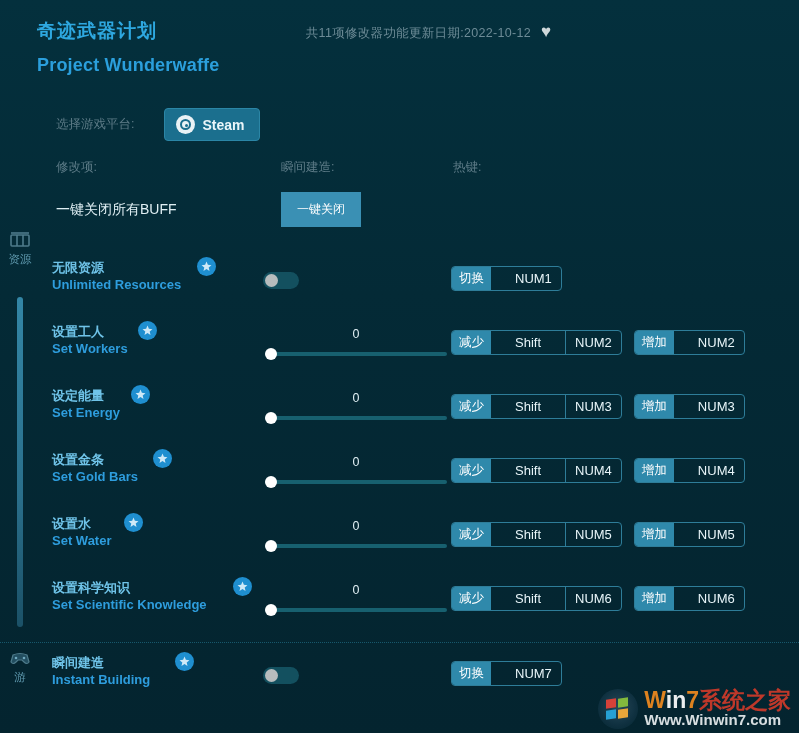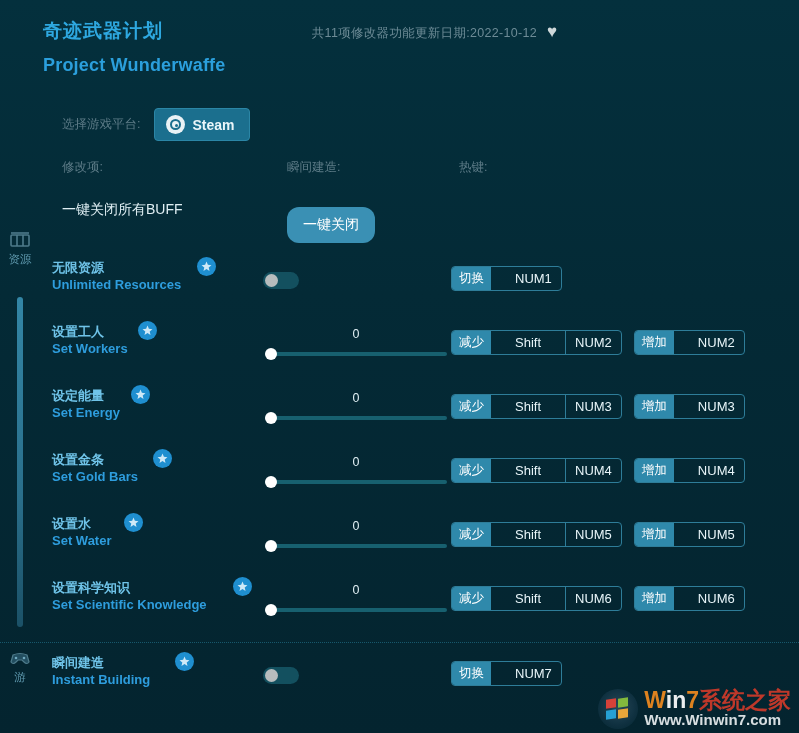--- a/index.html
+++ b/index.html
@@ -7,21 +7,20 @@
     margin: 0; padding: 0;
     width: 799px; height: 733px;
     background: #042a36;
     font-family: "Liberation Sans", "DejaVu Sans", sans-serif;
     overflow: hidden;
   }
   .app {
     position: relative;
     width: 799px; height: 733px;
     background: linear-gradient(180deg, #04303d 0%, #042a36 40%, #04242f 100%);
-    padding-left: 6px;
   }
 
   
   .header { position: relative; height: 98px; padding: 18px 0 0 0; }
   .hdr-row { display: flex; align-items: baseline; padding-left: 37px; }
   .title-cn {
     font-size: 19px; font-weight: bold; color: #2ea8e0;
     letter-spacing: 1px; min-width: 222px;
   }
   .meta {
@@ -37,21 +36,21 @@
   }
   .title-en {
     padding-left: 37px; margin-top: 11px;
     font-size: 18px; font-weight: bold; color: #2b9fdc;
     letter-spacing: .2px;
   }
 
   
   .platform-row {
     display: flex; align-items: center;
-    padding-left: 56px; margin-top: 10px;
+    padding-left: 56px; margin-top: 10px; gap: 16px;
   }
   .platform-label { font-size: 12.5px; color: #5d7b87; margin-right: 14px; }
   .steam-btn {
     display: inline-flex; align-items: center; gap: 7px;
     background: #1b6f8e; border-radius: 4px;
     padding: 6px 14px 6px 11px; cursor: pointer;
     border: 1px solid #2b86a6;
   }
   .steam-logo {
     width: 19px; height: 19px; border-radius: 50%;
@@ -77,23 +76,23 @@
   .col-head .c2 { position: absolute; left: 281px; }
   .col-head .c3 { position: absolute; left: 453px; }
 
   
   .buff-row { position: relative; height: 56px; }
   .buff-label {
     position: absolute; left: 56px; top: 12px;
     font-size: 14px; color: #dfeef3;
   }
   .buff-btn {
-    position: absolute; left: 281px; top: 18px;
-    background: #3a90b4; color: #ffffff; font-size: 14px;
-    padding: 9px 16px; border-radius: 12px; cursor: pointer;
+    position: absolute; left: 281px; top: 3px;
+    background: #3a90b4; color: #ffffff; font-size: 12px;
+    padding: 9px 16px; border-radius: 0; cursor: pointer;
     border: none; font-family: inherit;
   }
 
   
   .sidebar {
     position: absolute; left: 0; top: 231px;
     width: 40px; height: 485px;
   }
   .side-item {
     position: relative; width: 40px;

